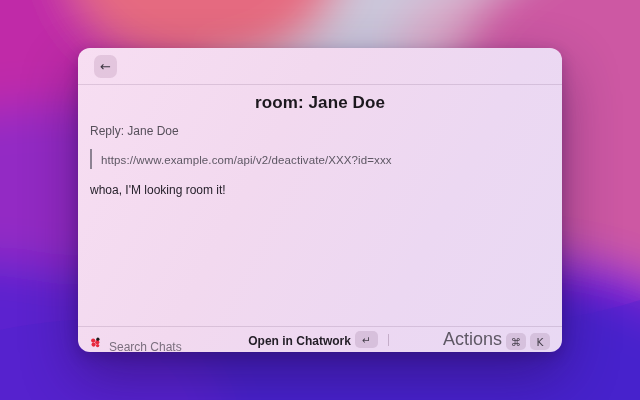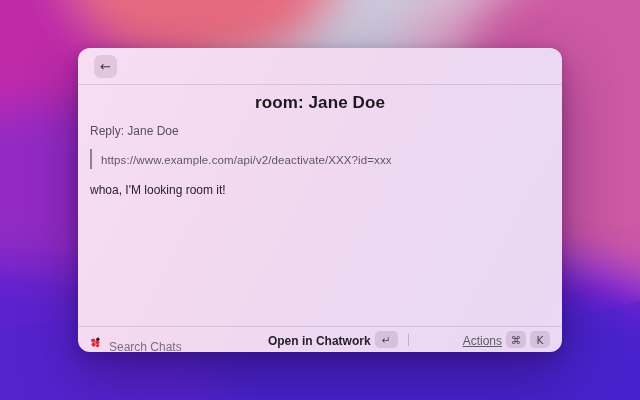--- a/index.html
+++ b/index.html
@@ -92,21 +92,21 @@
 
   .footer-right { display: flex; align-items: center; gap: 7px; }
   .footer-action-btn {
     display: flex; align-items: flex-end; gap: 4px;
     background: transparent; border: none; padding: 0;
     cursor: pointer;
     font-family: "Liberation Sans", "DejaVu Sans", sans-serif;
     margin-left: 44px;
   }
   .primary-label { font-size: 12px; font-weight: 700; color: #231e27; }
-  .actions-label { font-size: 12px; color: #5f5865; text-decoration: underline; }
+  .actions-label { font-size: 18px; color: #5f5865; }
   .key-badge {
     display: inline-flex; align-items: center; justify-content: center;
     min-width: 14px; height: 17px;
     padding: 0 3px;
     border-radius: 5px;
     background: rgba(150, 116, 150, 0.24);
     color: #453f4b;
     font-size: 10.5px;
     font-family: "DejaVu Sans", sans-serif;
   }

